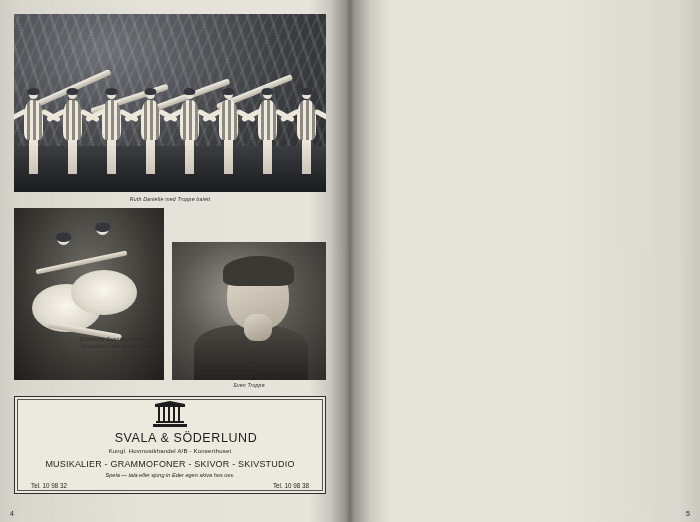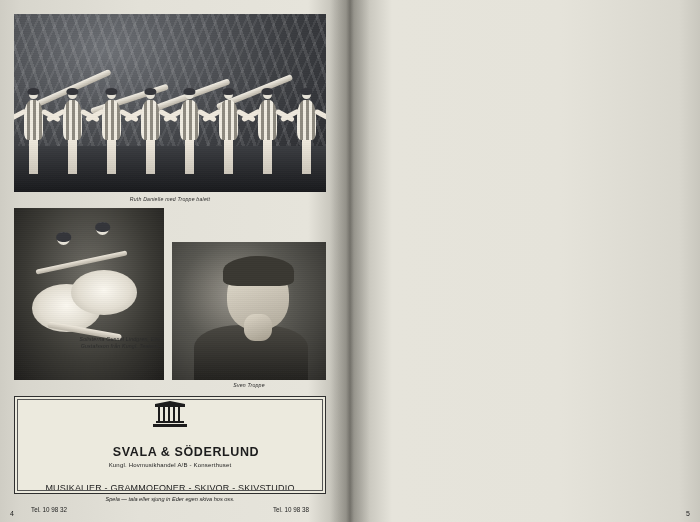--- a/index.html
+++ b/index.html
@@ -152,24 +152,24 @@
   .ad {
     position: absolute;
     border: 1px solid #2f2f2f;
     background: #eceade;
   }
   .ad-inner { position: absolute; inset: 2px; border: 1px solid #555; }
   .ad-txt { text-align: center; color: #1d1d1d; }
 
   #ad-svala { left: 14px; top: 396px; width: 312px; height: 98px; }
   .svala-title {
-    margin-top: 48px; font-size: 12.5px; font-weight: bold; letter-spacing: .6px; padding-left: 32px;
+    margin-top: 34px; font-size: 12.5px; font-weight: normal; letter-spacing: .6px; padding-left: 32px;
   }
   .svala-sub { font-size: 6px; margin-top: 3px; letter-spacing: .2px; }
-  .svala-list { font-size: 9px; margin-top: 15px; letter-spacing: .2px; }
+  .svala-list { font-size: 9px; margin-top: 5px; letter-spacing: .2px; }
   .svala-small { font-size: 5.6px; font-style: italic; margin-top: 3px; }
   .svala-tel { font-size: 6.3px; margin-top: 4px; display: flex; justify-content: space-between; padding: 0 16px; }
   .harp {
     position: absolute; left: 50%; transform: translateX(-50%);
     top: 4px; width: 46px; height: 28px;
   }
 
   .folio {
     position: absolute; bottom: 5px; font-size: 7px; color: #222;
   }

